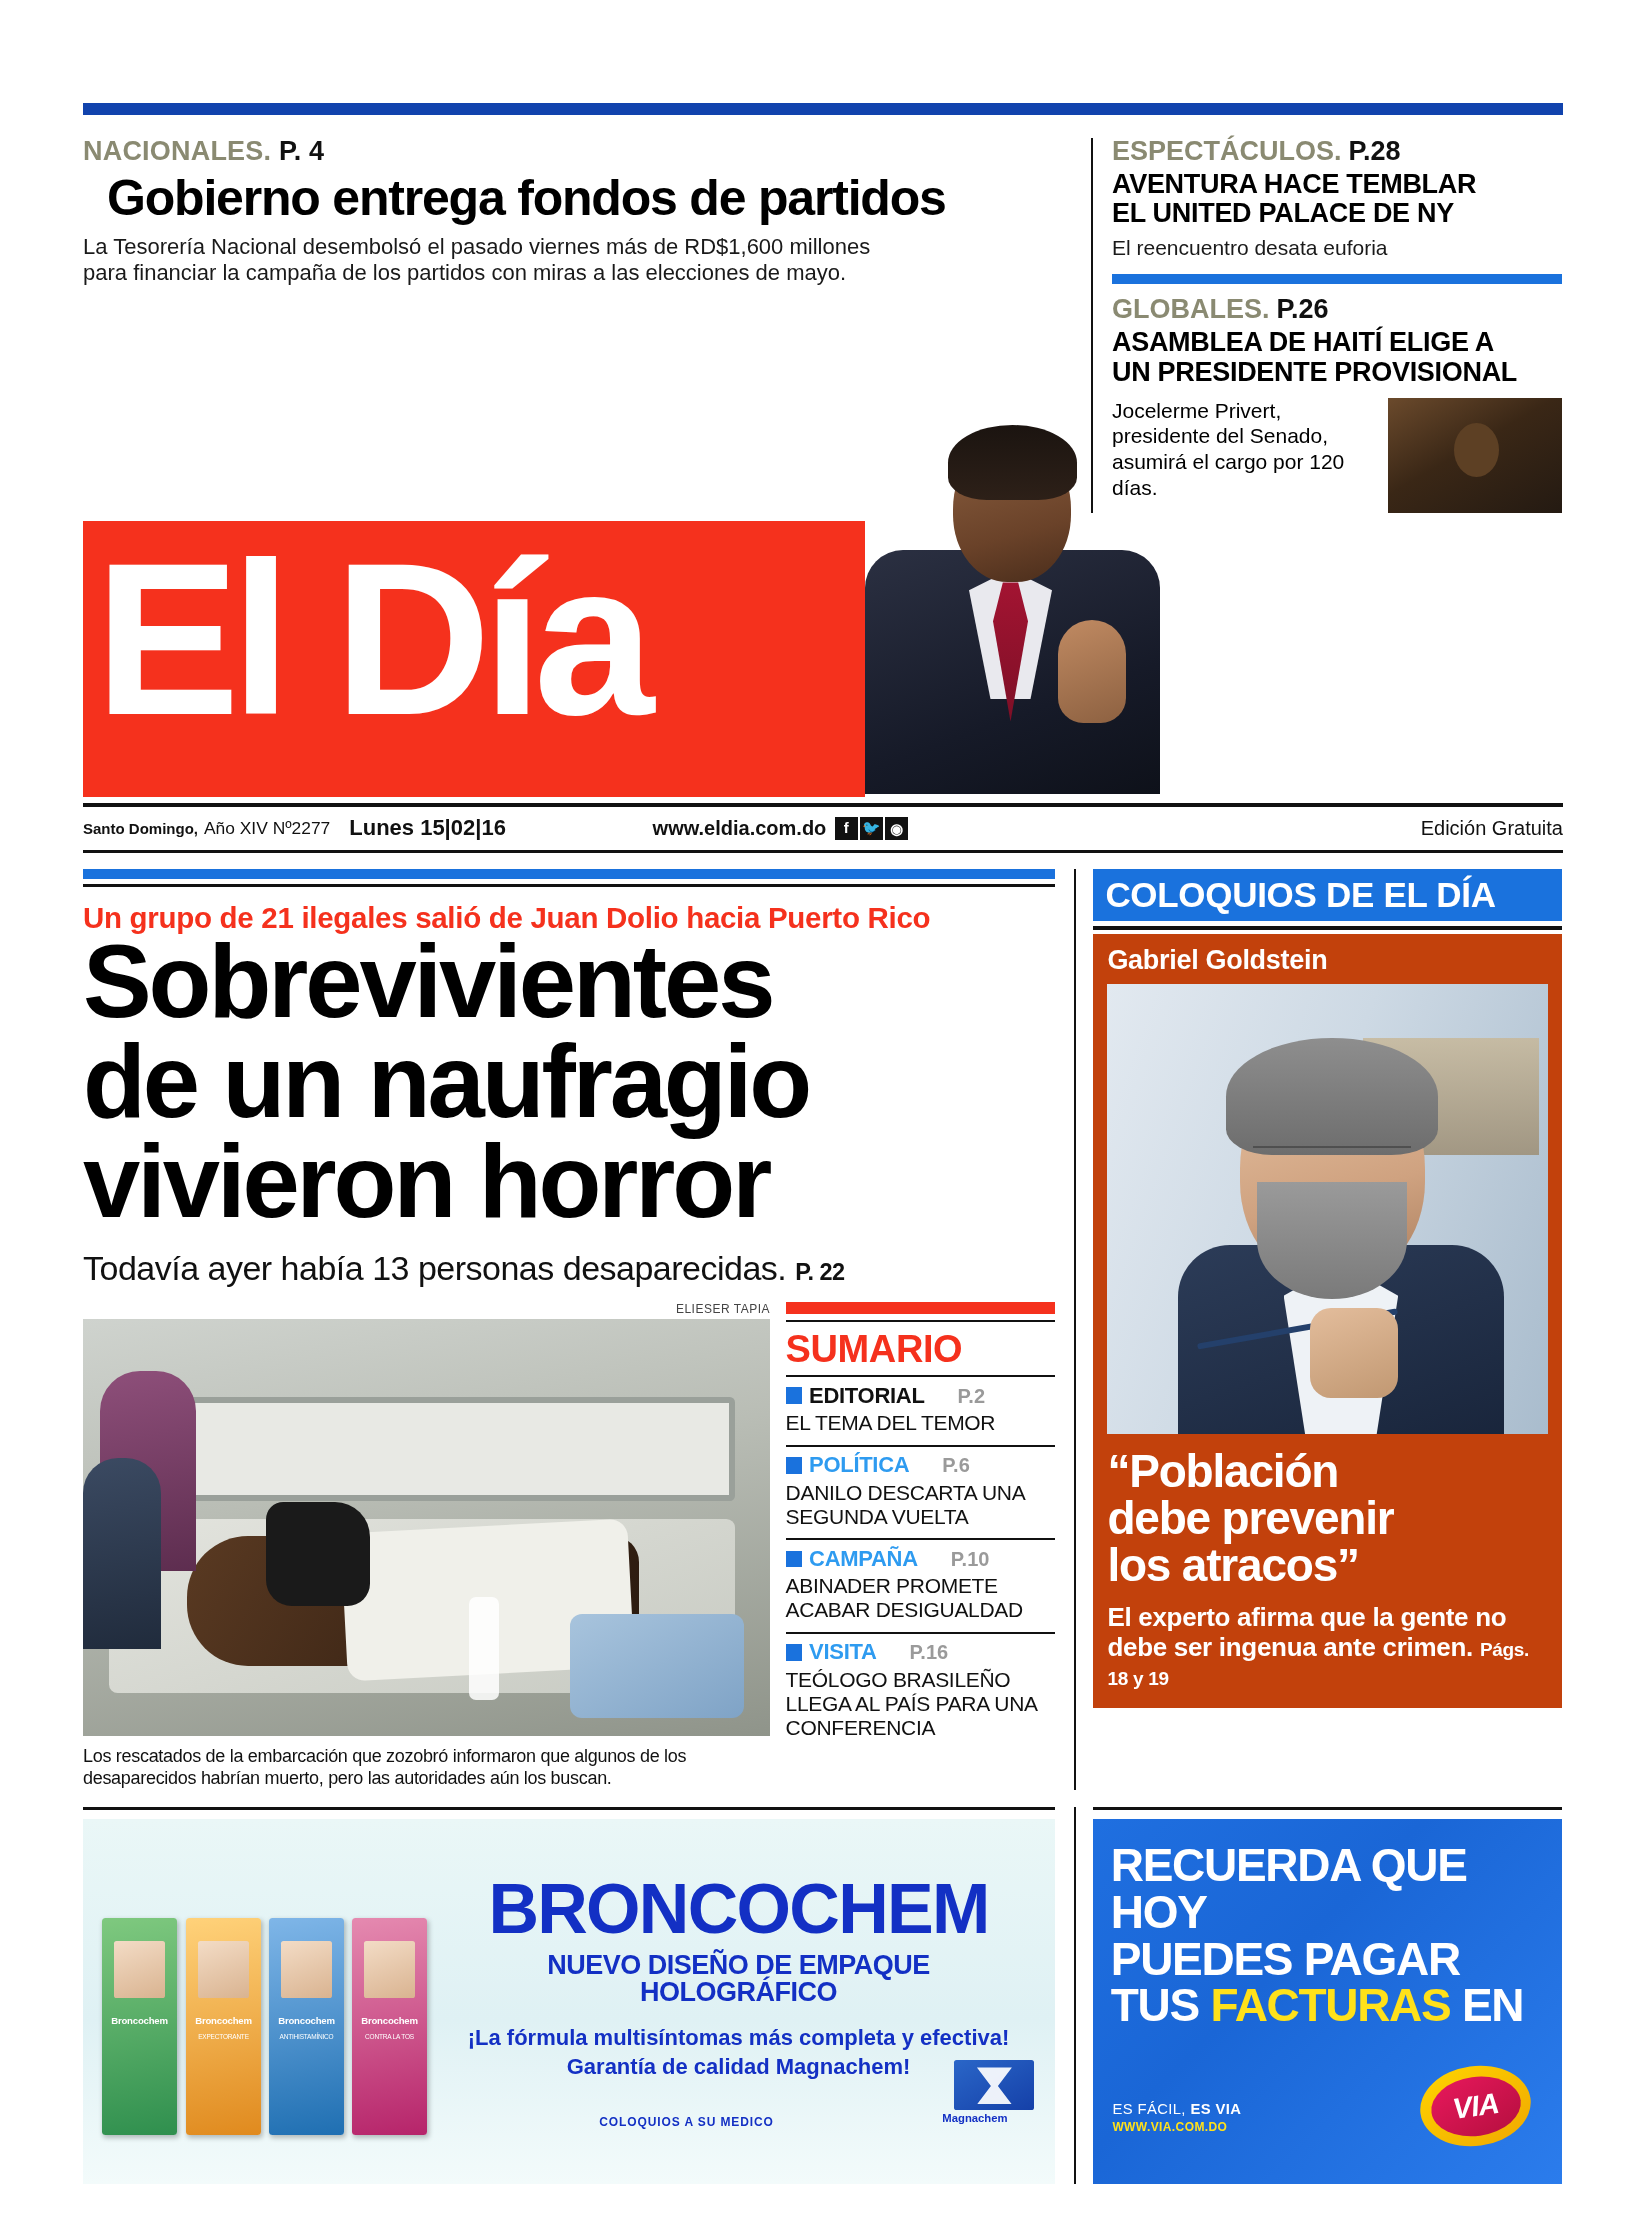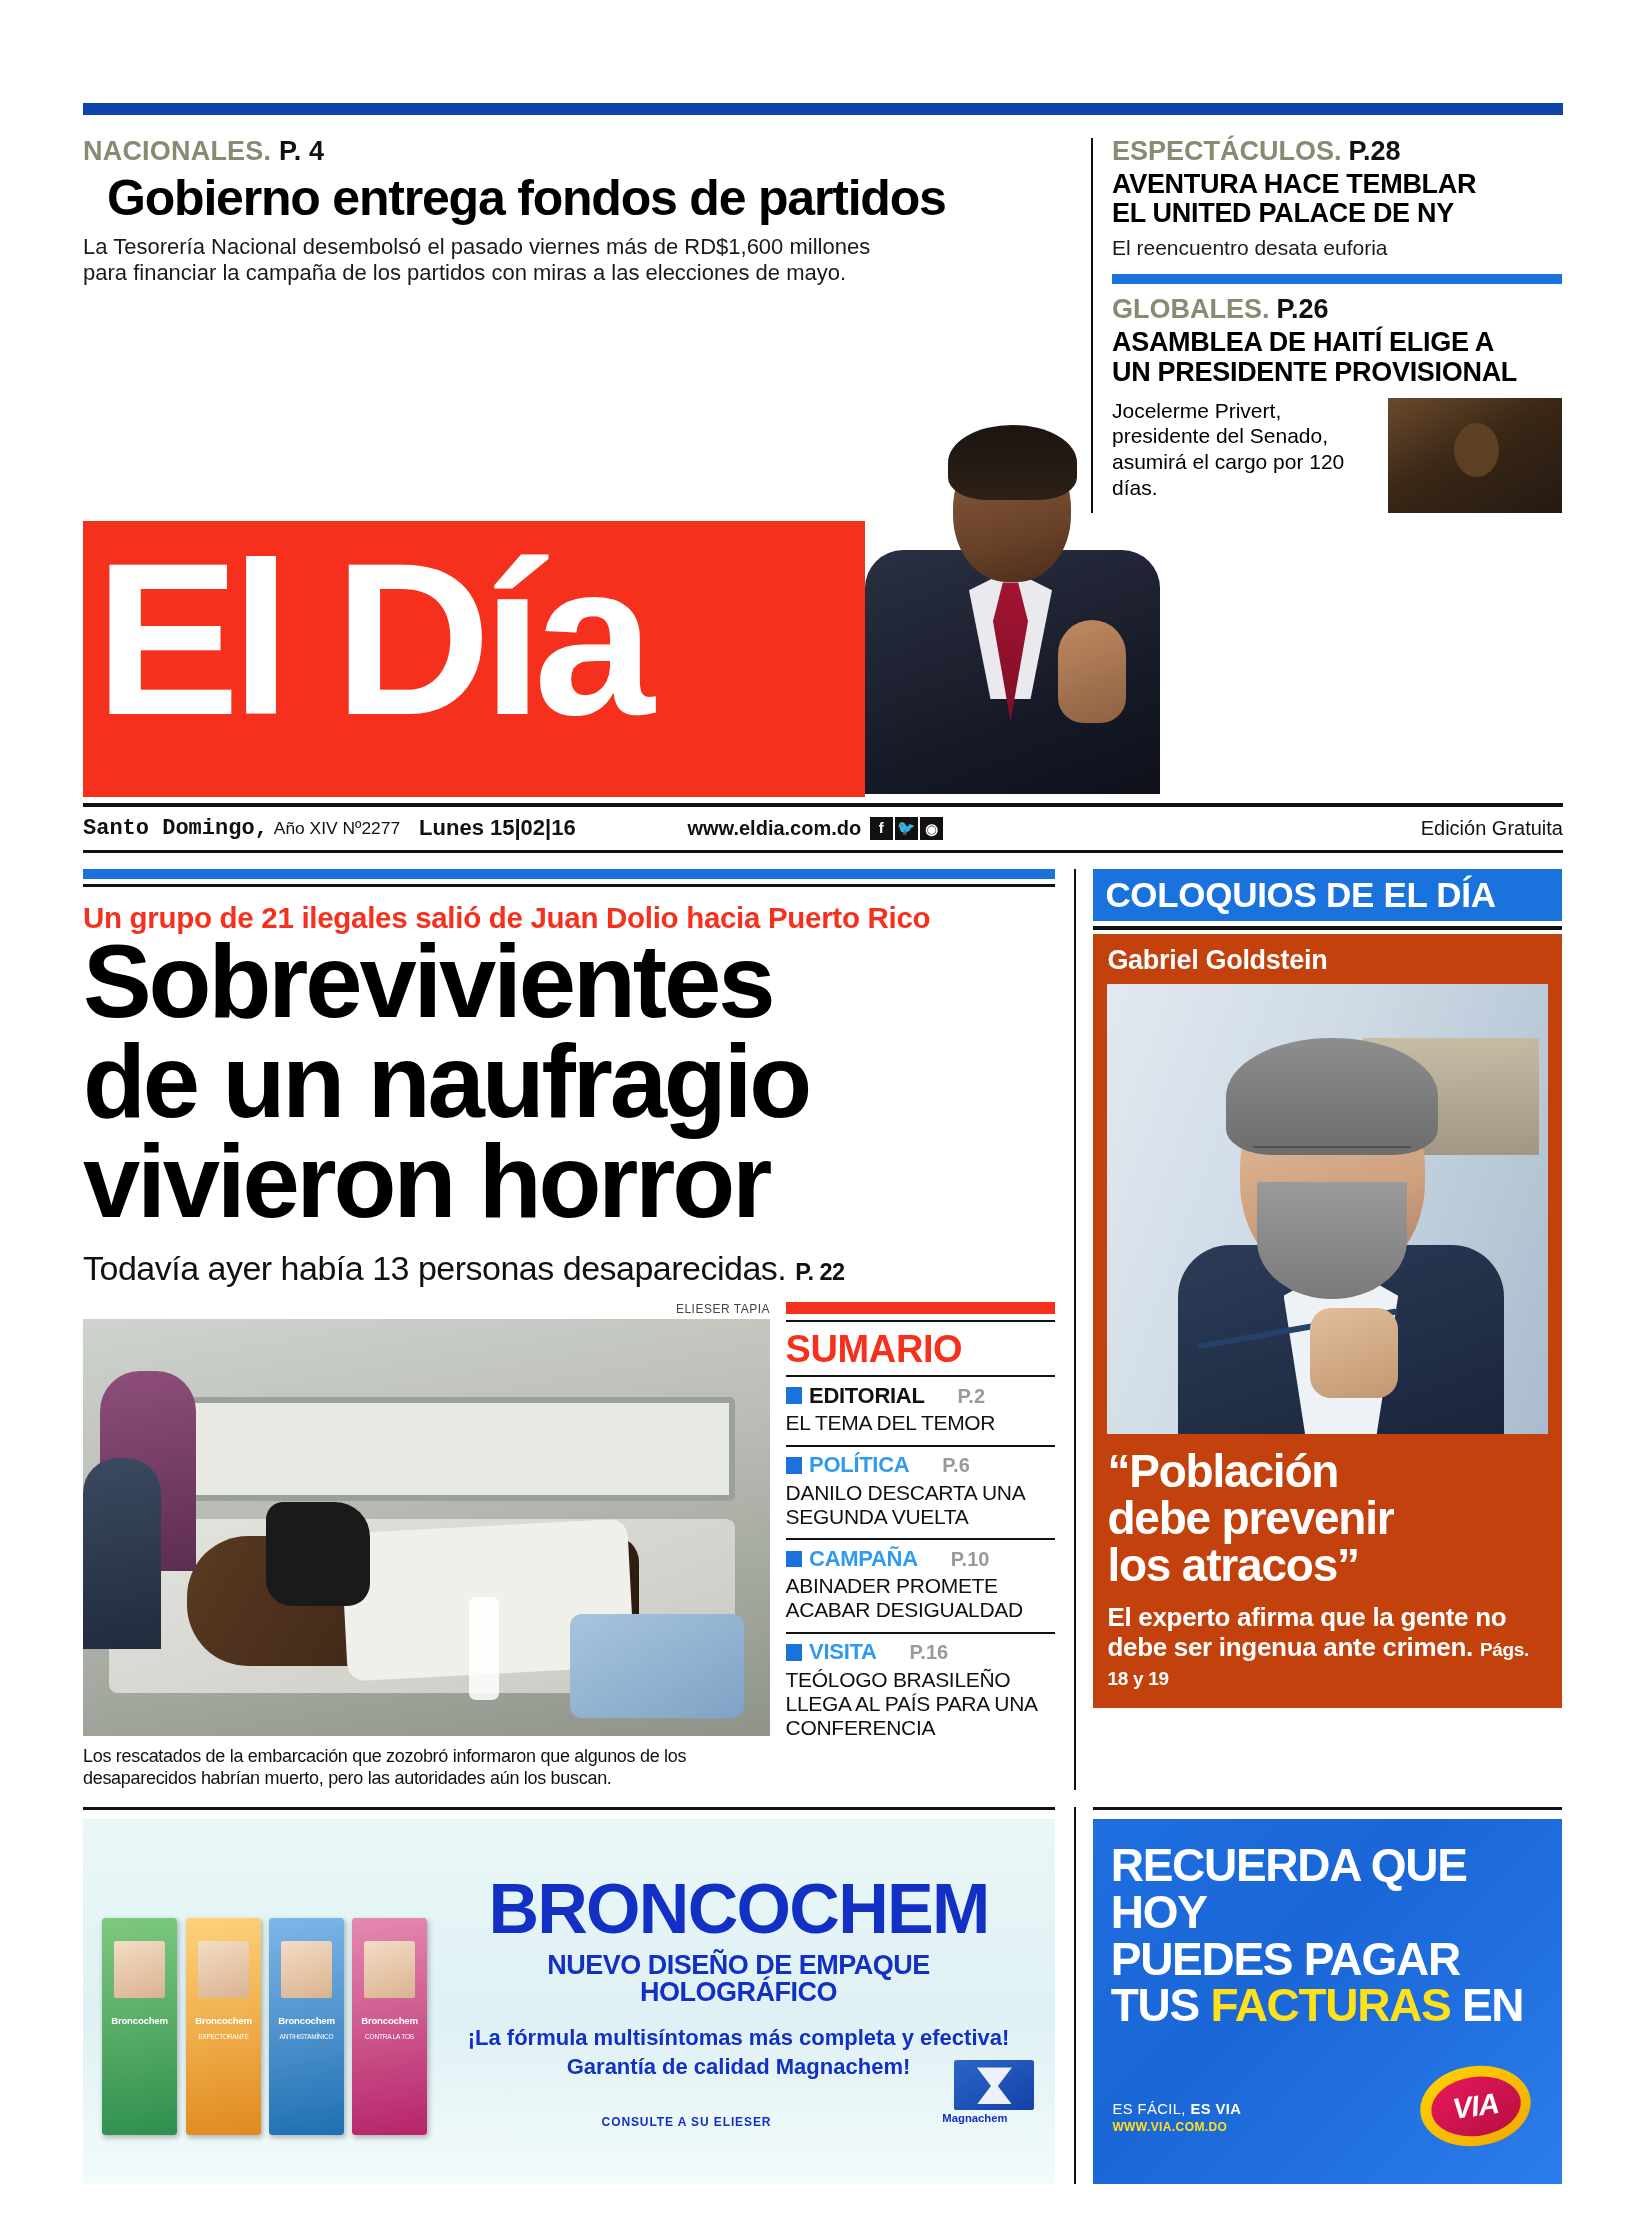--- a/index.html
+++ b/index.html
@@ -104,21 +104,21 @@
     background: linear-gradient(160deg,#c08a62,#8d6141);
   }
 
   
   .dateline-wrap { margin-top: 5.2px; }
   .dl-rule-top { height: 4.3px; background: #111; }
   .dateline {
     display: flex; align-items: center; height: 43px;
     font-size: 20px; color: #111;
   }
-  .dl-city { font-weight: 700; font-size: 22px; font-family: Liberation Mono, monospace; }
+  .dl-city { font-weight: 700; font-size: 15px; }
   .dl-year { font-size: 17.4px; margin-left: 6px; }
   .dl-day { font-weight: 700; font-size: 22px; margin-left: 19px; }
   .dl-mid { margin-left: auto; display: flex; align-items: center; gap: 8.7px;
             transform: translateX(-183px); }
   .dl-web { font-weight: 700; font-size: 20px; }
   .soc { display: flex; gap: 2.6px; }
   .soc span {
     width: 22.6px; height: 22.6px; background: #111; color: #fff;
     font-size: 14.8px; display: flex; align-items: center; justify-content: center;
     font-weight: 700;
@@ -586,21 +586,21 @@
             <i></i>
             <span>Broncochem</span>
             <em>CONTRA LA TOS</em>
           </div>
         </div>
         <div class="bronco-text">
           <div class="bronco-name">BRONCOCHEM</div>
           <div class="bronco-sub">NUEVO DISEÑO DE EMPAQUE HOLOGRÁFICO</div>
           <div class="bronco-l1">¡La fórmula multisíntomas más completa y efectiva!</div>
           <div class="bronco-l2">Garantía de calidad Magnachem!</div>
-          <div class="bronco-foot">CONSULTE A SU ELIESER</div>
+          <div class="bronco-foot">COLOQUIOS A SU MEDICO</div>
           <div class="magna">
             <div class="magna-mark"></div>
             <div class="magna-txt">Magnachem</div>
           </div>
         </div>
       </div>
     </div>
 
     <div class="ad-right">
       <div class="ads-rule"></div>

